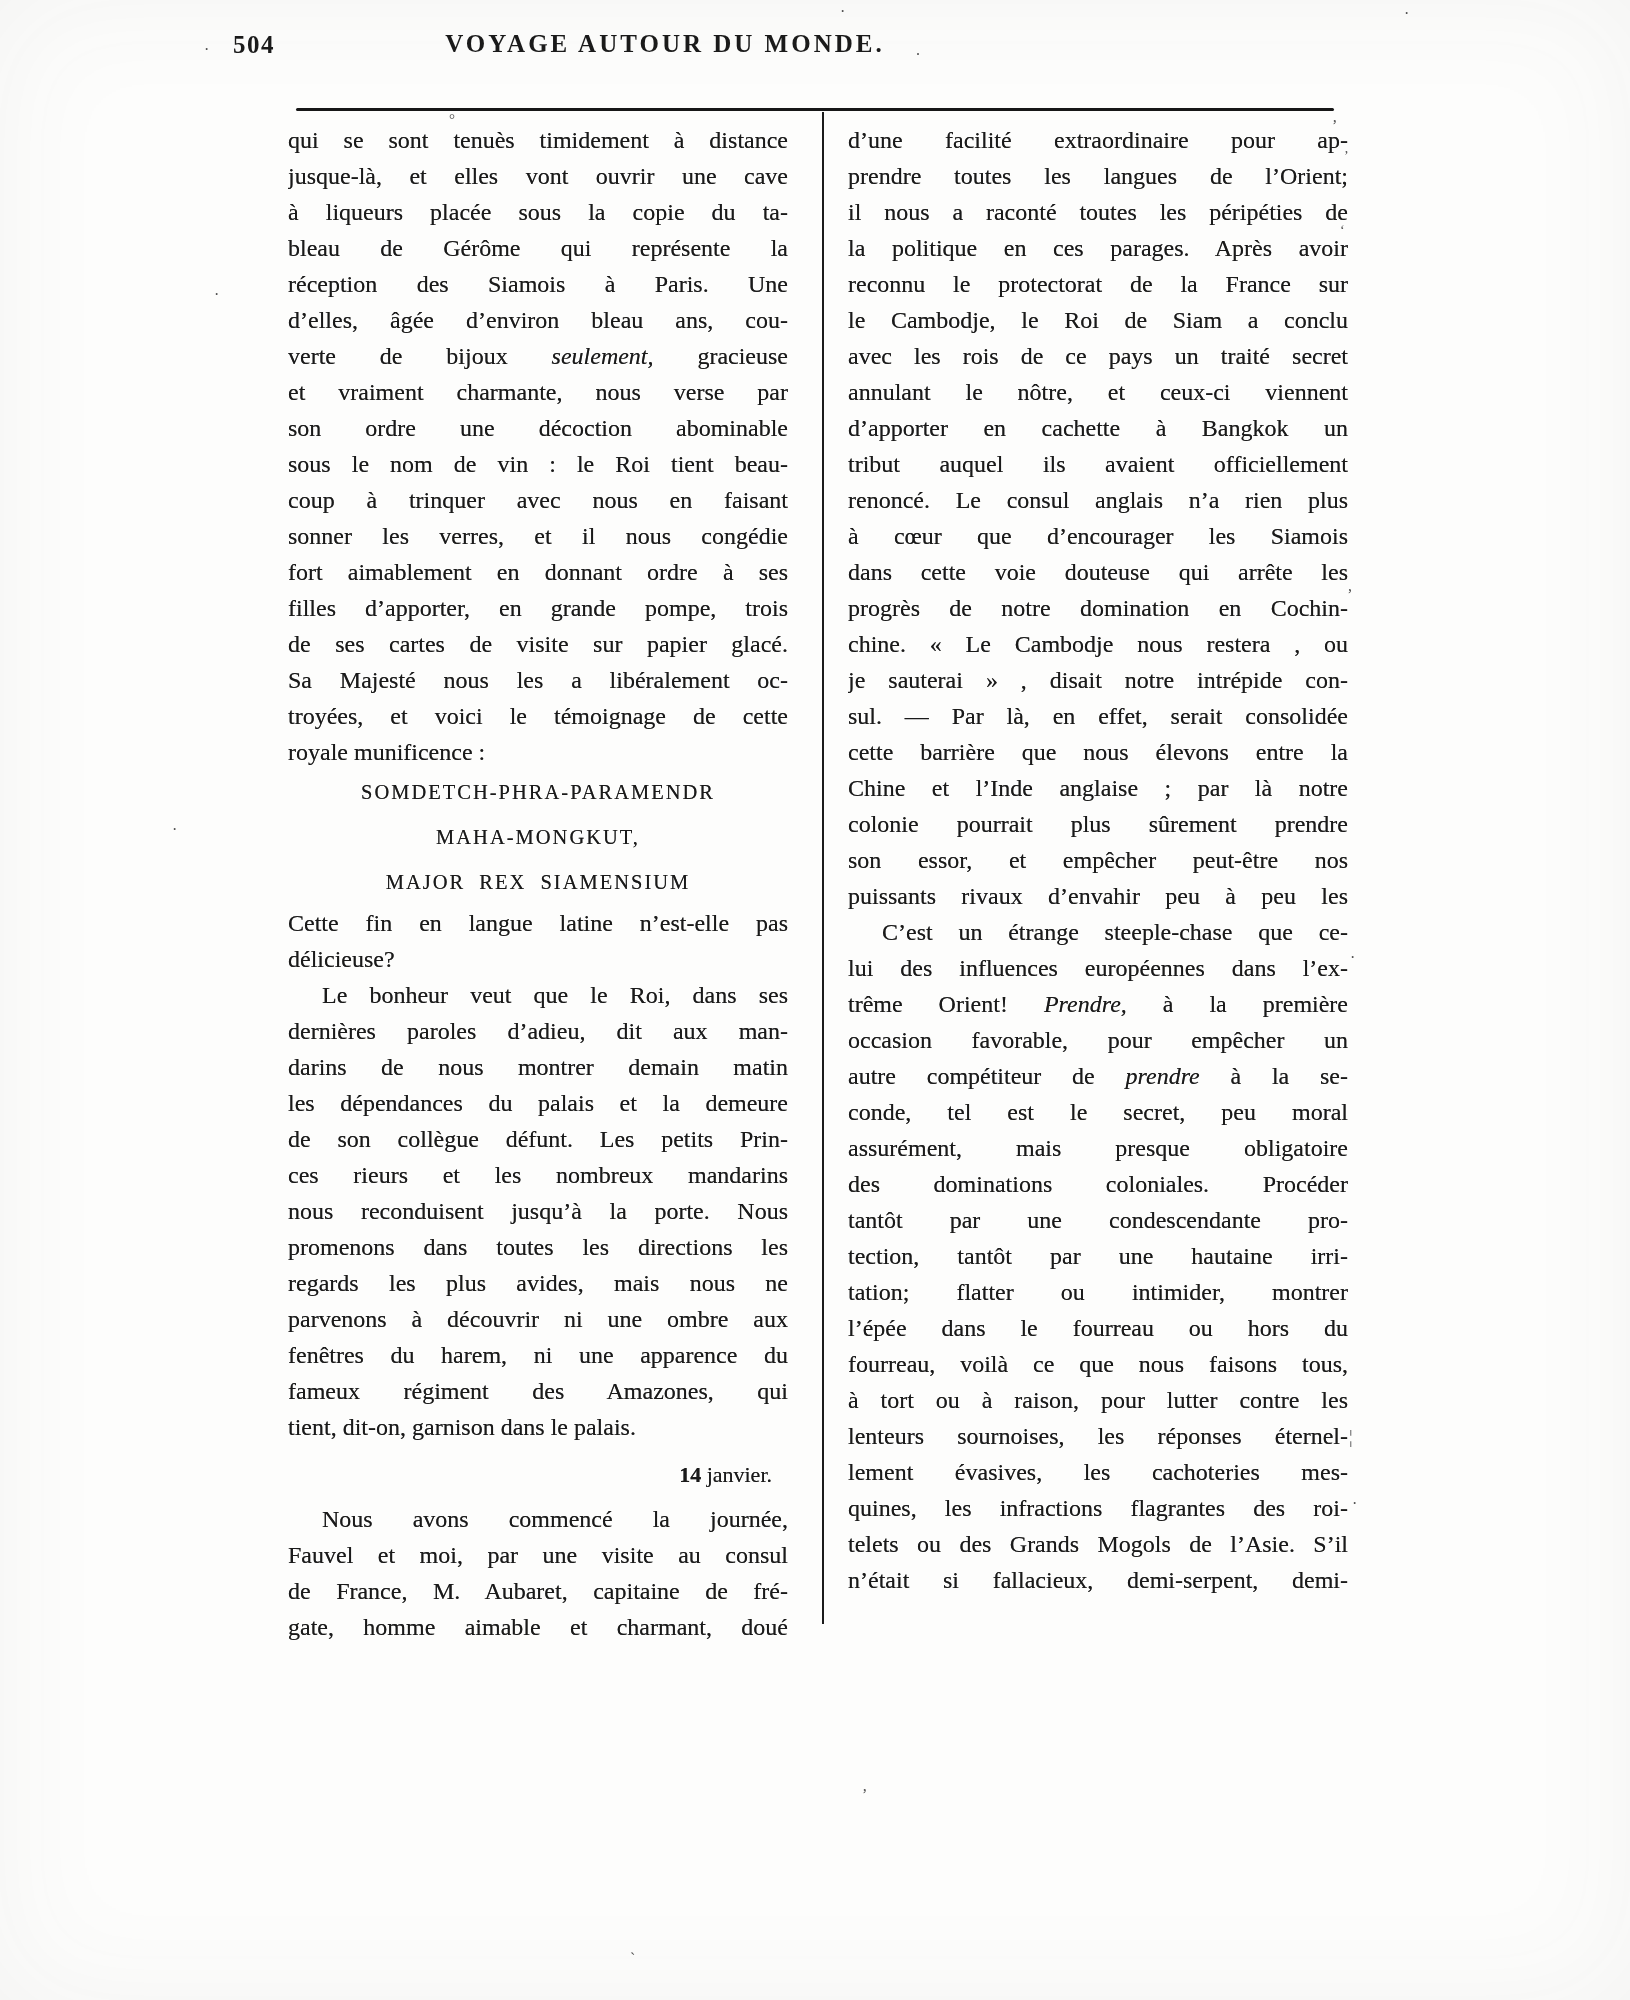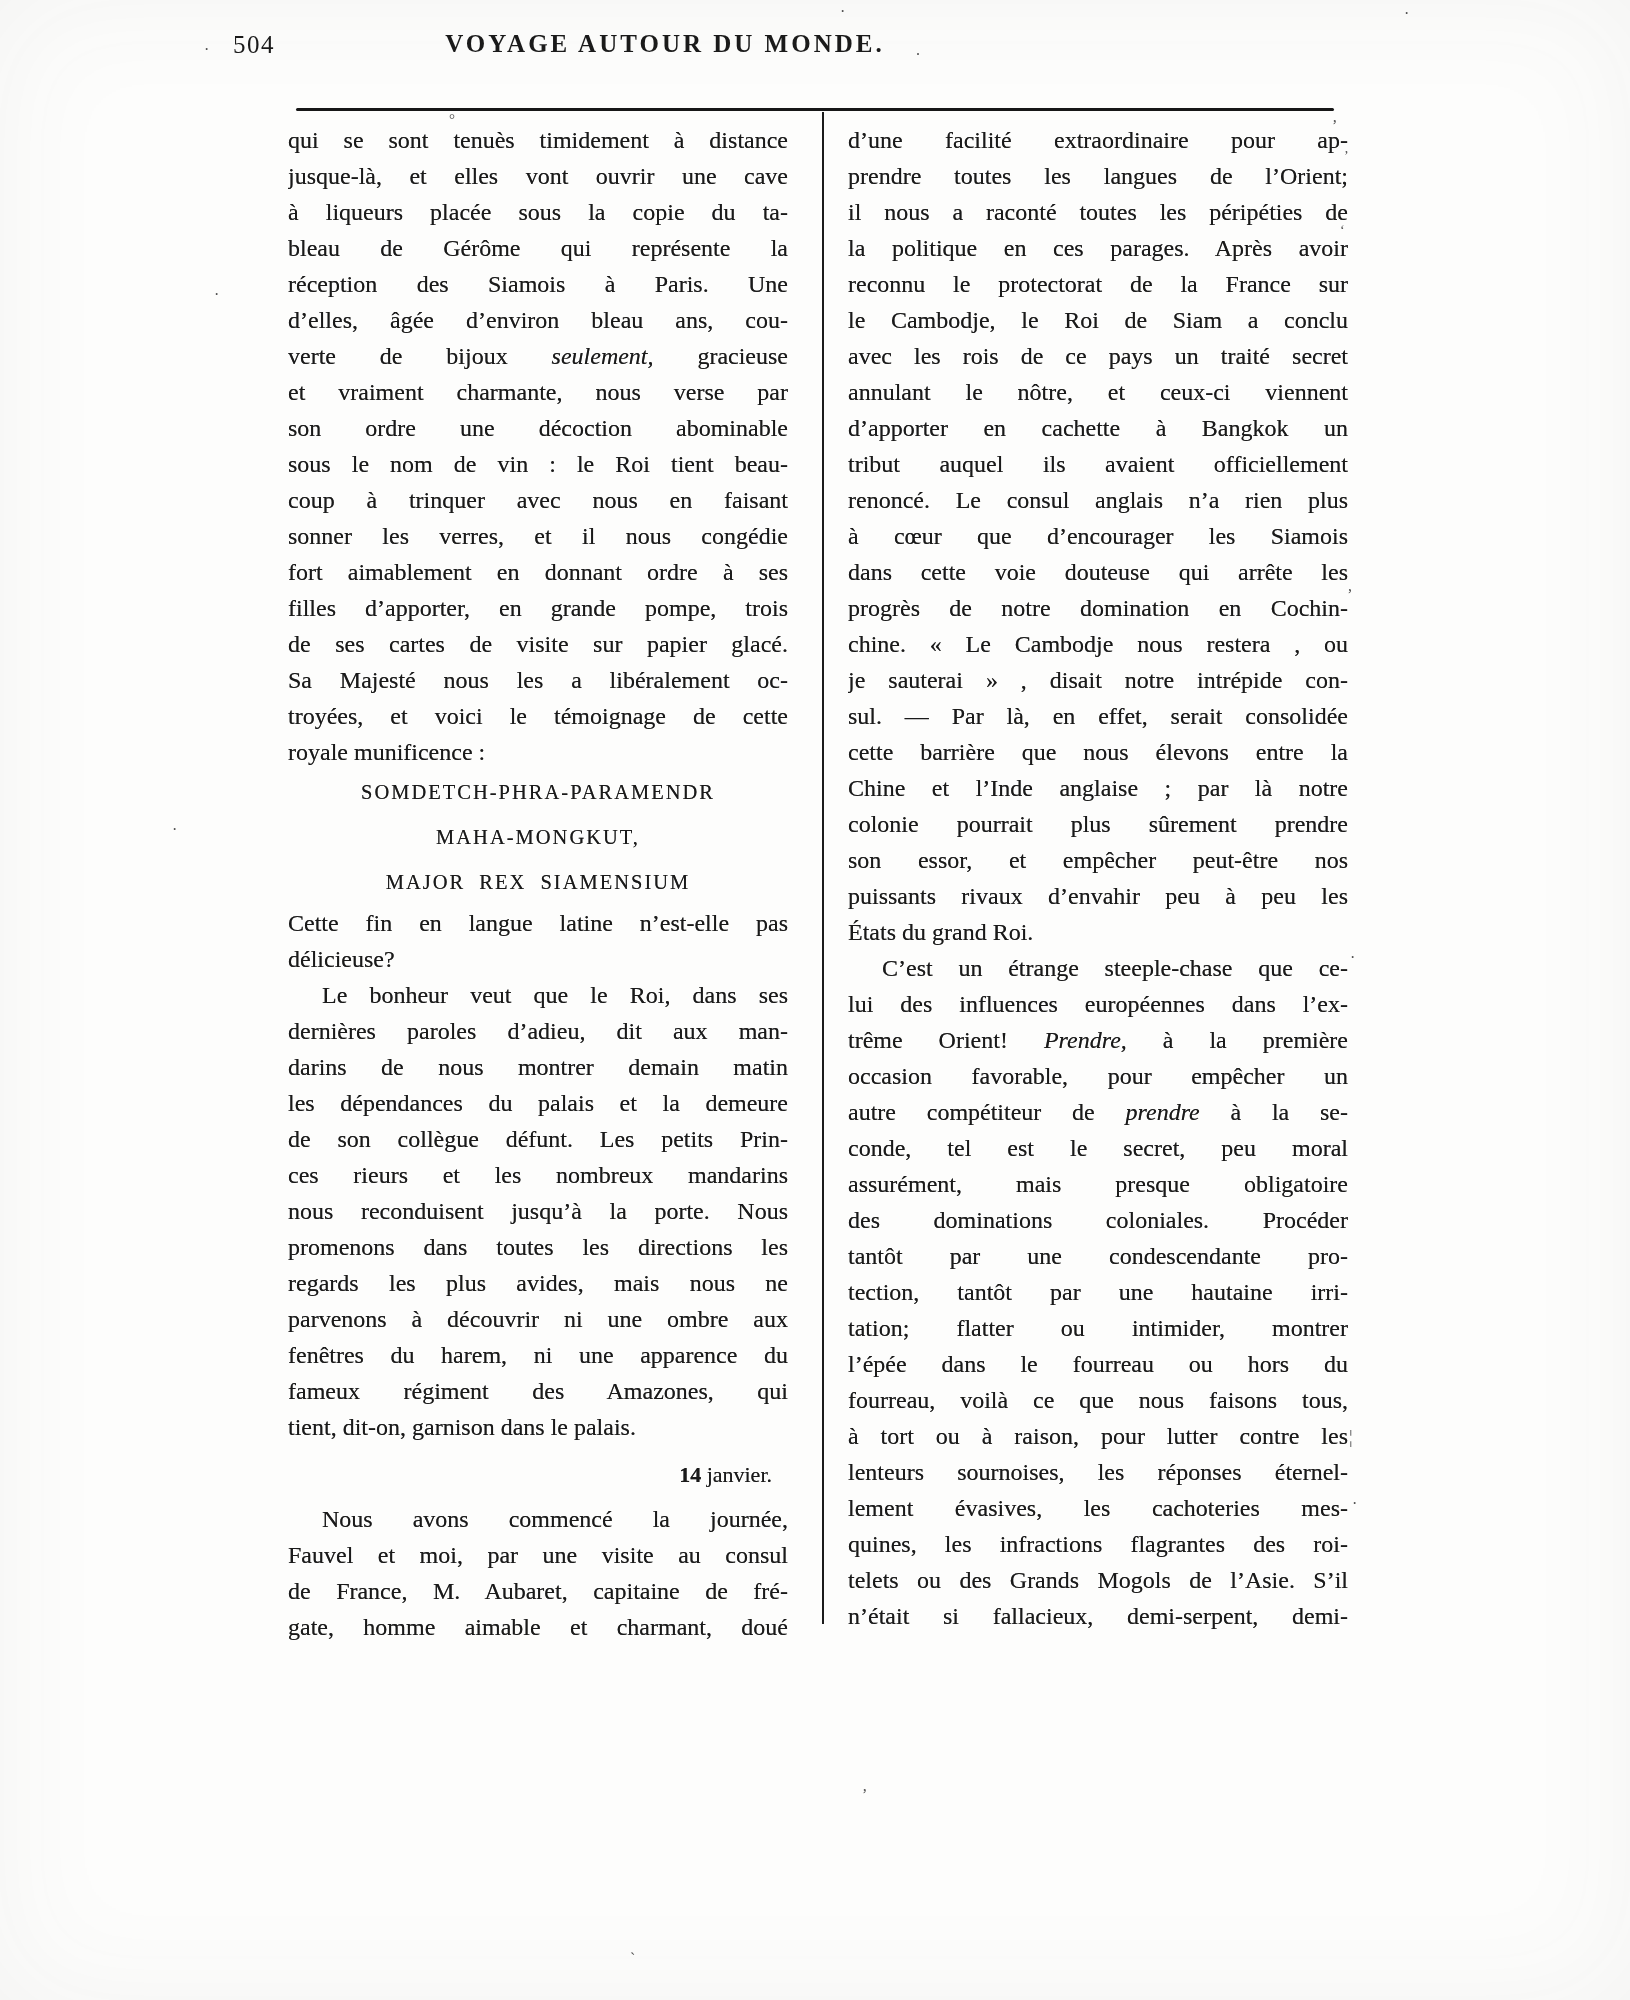--- a/index.html
+++ b/index.html
@@ -10,21 +10,21 @@
     color:#1a1a1a;
     position:relative;
     overflow:hidden;
   }
   .sheet{
     position:absolute;inset:0;
     box-shadow: inset 0 0 120px rgba(80,80,80,0.05);
   }
   .page-num{
     position:absolute;left:233px;top:30px;
-    font-size:25px;font-weight:normal;letter-spacing:1.5px;
+    font-size:25px;font-weight:bold;letter-spacing:1.5px;
     line-height:30px;
   }
   .running-title{
     position:absolute;left:430px;top:28px;width:470px;
     text-align:center;
     font-size:25px;font-weight:bold;letter-spacing:3px;
     line-height:32px;
     white-space:nowrap;
   }
   .head-rule{
@@ -134,21 +134,20 @@
       <div class="line j">dans cette voie douteuse qui arrête les</div>
       <div class="line j">progrès de notre domination en Cochin-</div>
       <div class="line j">chine. « Le Cambodje nous restera , ou</div>
       <div class="line j">je sauterai » , disait notre intrépide con-</div>
       <div class="line j">sul. — Par là, en effet, serait consolidée</div>
       <div class="line j">cette barrière que nous élevons entre la</div>
       <div class="line j">Chine et l’Inde anglaise ; par là notre</div>
       <div class="line j">colonie pourrait plus sûrement prendre</div>
       <div class="line j">son essor, et empêcher peut-être nos</div>
       <div class="line j">puissants rivaux d’envahir peu à peu les</div>
-      <div class="line end">États du grand Roi.</div>
       <div class="line j ind">C’est un étrange steeple-chase que ce-</div>
       <div class="line j">lui des influences européennes dans l’ex-</div>
       <div class="line j">trême Orient! <i>Prendre,</i> à la première</div>
       <div class="line j">occasion favorable, pour empêcher un</div>
       <div class="line j">autre compétiteur de <i>prendre</i> à la se-</div>
       <div class="line j">conde, tel est le secret, peu moral</div>
       <div class="line j">assurément, mais presque obligatoire</div>
       <div class="line j">des dominations coloniales. Procéder</div>
       <div class="line j">tantôt par une condescendante pro-</div>
       <div class="line j">tection, tantôt par une hautaine irri-</div>

